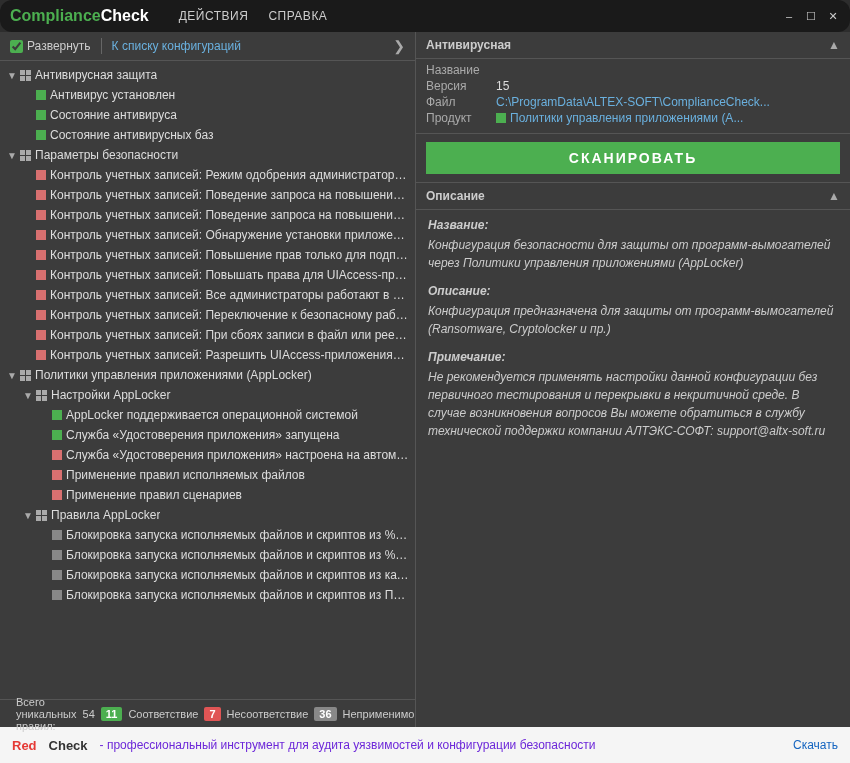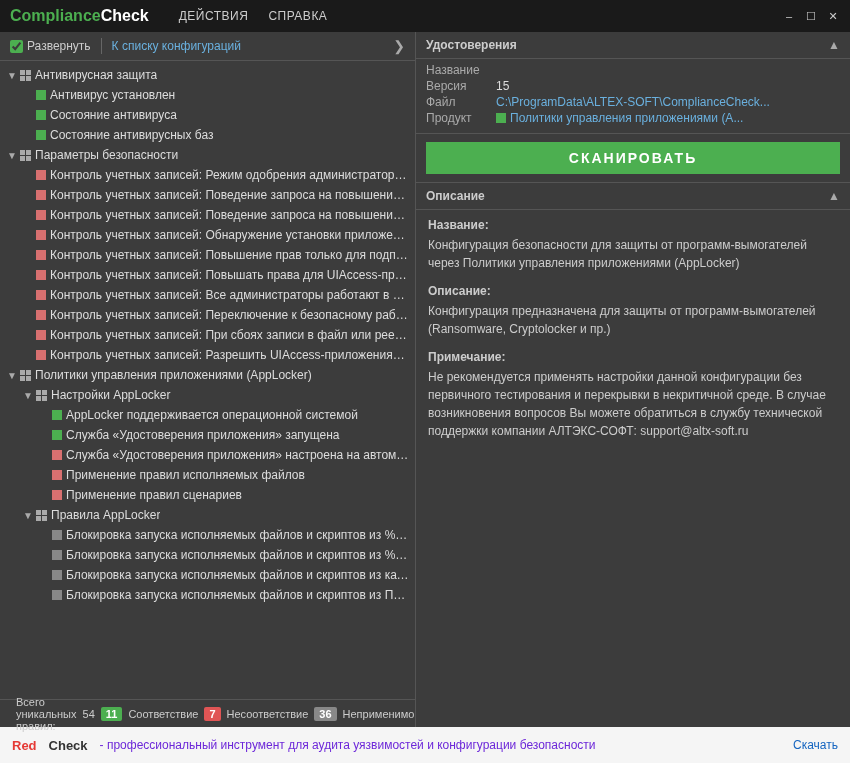--- a/index.html
+++ b/index.html
@@ -13,20 +13,21 @@
     }
 
     
     .title-bar {
       display: flex;
       align-items: center;
       background: #1a1a1a;
       height: 32px;
       padding: 0 10px;
       justify-content: space-between;
+      border-radius: 12px;
     }
     .title-bar-left {
       display: flex;
       align-items: center;
       gap: 0;
     }
     .logo-compliance {
       color: #4CAF50;
       font-size: 16px;
       font-weight: bold;
@@ -298,20 +299,21 @@
     }
     .desc-section::-webkit-scrollbar { width: 8px; }
     .desc-section::-webkit-scrollbar-track { background: #3c3c3c; }
     .desc-section::-webkit-scrollbar-thumb { background: #666; border-radius: 2px; }
 
     .desc-content {
       padding: 8px 12px;
     }
     .desc-block {
       margin-bottom: 12px;
+      font-style: italic;
     }
     .desc-block-title {
       color: #cccccc;
       font-size: 12px;
       font-weight: bold;
       margin-bottom: 4px;
     }
     .desc-block-text {
       color: #cccccc;
       font-size: 12px;
@@ -556,21 +558,21 @@
       <span>Несоответствие</span>
       <span class="badge badge-gray">36</span>
       <span>Неприменимо</span>
     </div>
   </div>
 
   <div class="right-panel">
 
     <div class="config-section">
       <div class="section-header">
-        <span class="section-title">Удостоверения</span>
+        <span class="section-title">Антивирусная</span>
         <span class="collapse-icon">▲</span>
       </div>
       <div class="config-table" id="config-table">
           <div class="config-row">
             <span class="config-key">Название</span>
           </div>
           <div class="config-row">
             <span class="config-key">Версия</span>
             <span class="config-val">15</span>
           </div>

